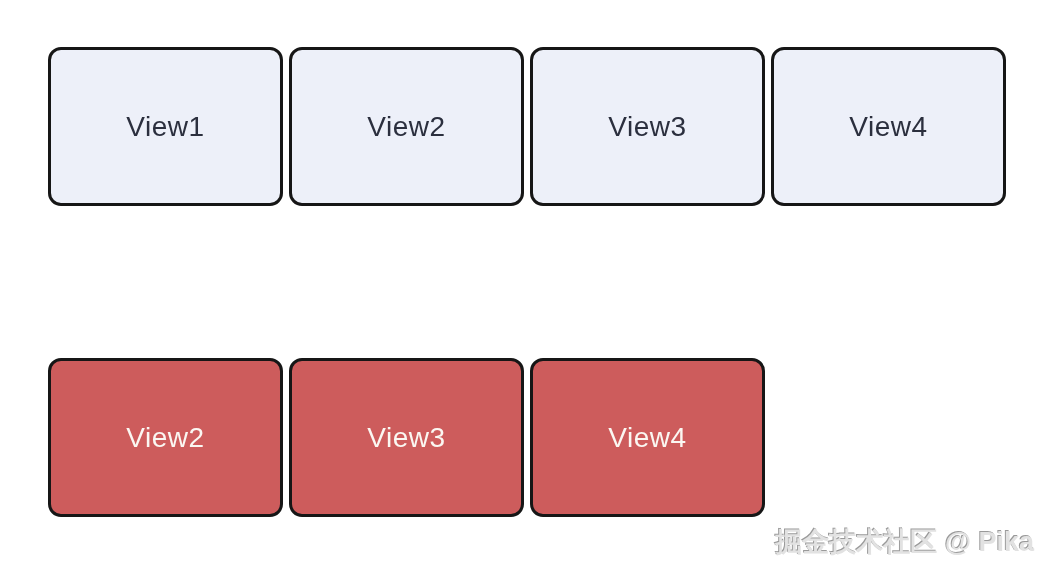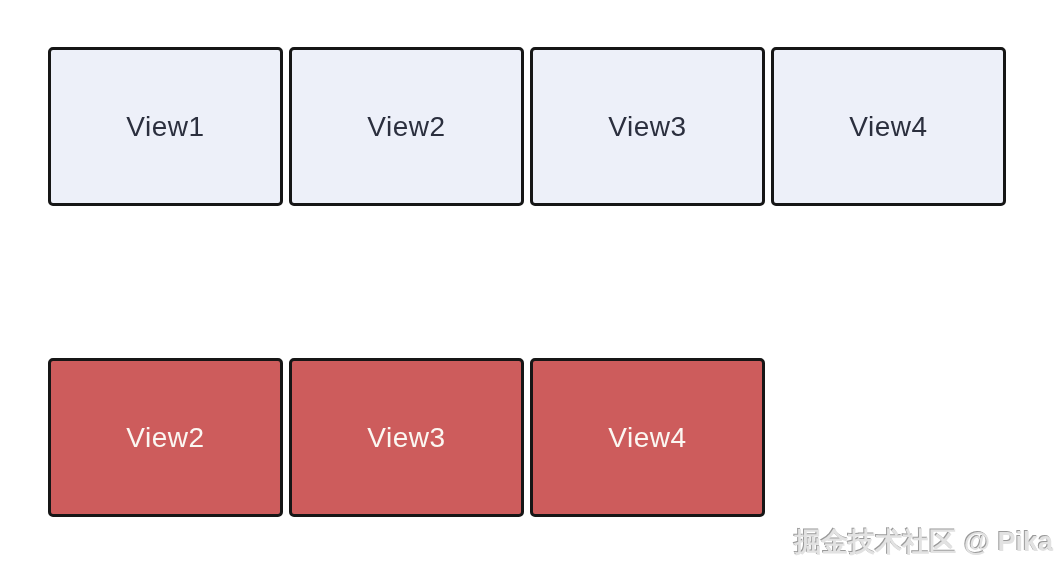--- a/index.html
+++ b/index.html
@@ -27,39 +27,39 @@
   .row-top {
     top: 47px;
   }
   .row-bottom {
     top: 358px;
   }
   .view-box {
     width: 229px;
     height: 153px;
     border: 3.5px solid #161616;
-    border-radius: 5px;
+    border-radius: 13px;
     display: flex;
     align-items: center;
     justify-content: center;
     font-size: 28px;
     letter-spacing: 0.5px;
     box-sizing: content-box;
   }
   .view-box.light {
     background: #edf0f9;
     color: #2b2f3e;
   }
   .view-box.red {
     background: #cd5c5c;
     color: #fbf7f2;
   }
   .watermark {
     position: absolute;
-    right: 3px;
+    right: 22px;
     bottom: 8px;
     font-size: 27px;
     font-weight: bold;
     color: #e2e2e2;
     text-shadow: -1px -1px 0 #9a9a9a, 2px 2px 1px #ffffff;
     white-space: nowrap;
     user-select: none;
   }
 </style>
 </head>

